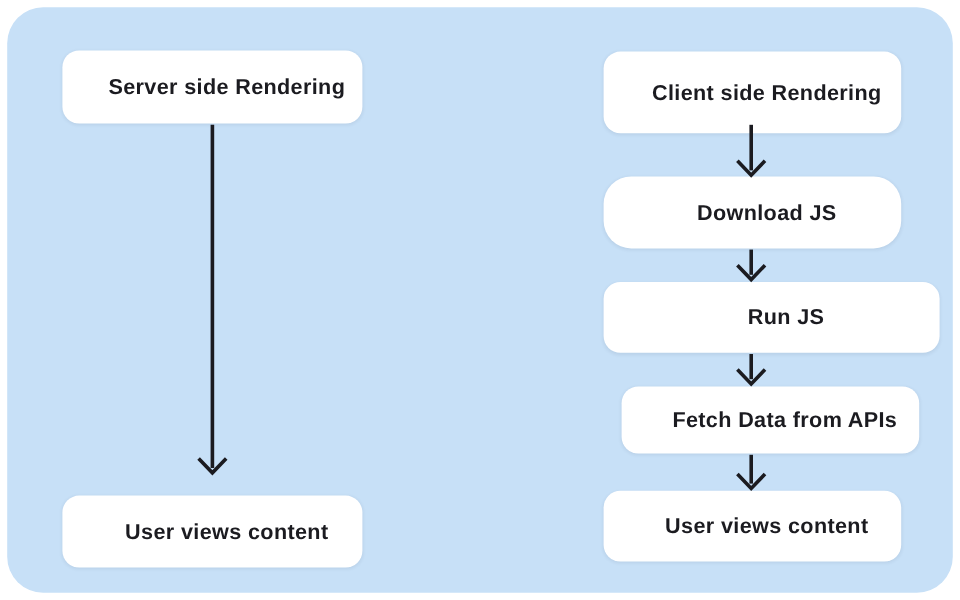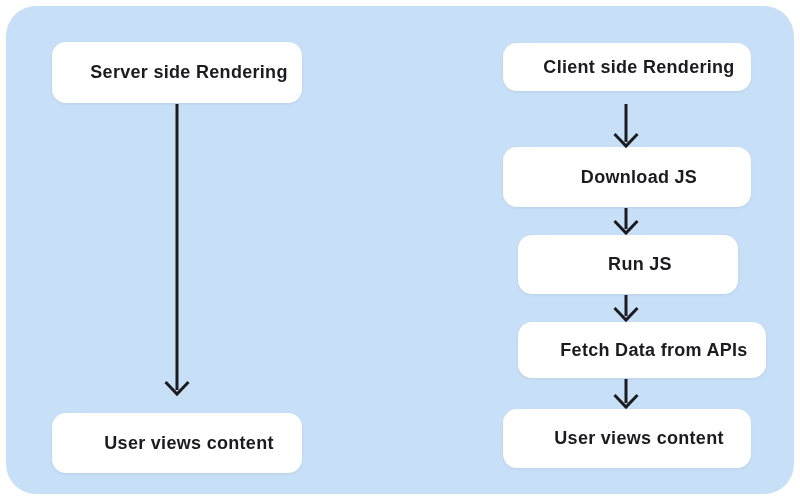--- a/index.html
+++ b/index.html
@@ -35,23 +35,23 @@
     color:var(--ink);
     white-space:nowrap;
     margin-left:24px;
   }
 
   
   .n-ssr   {left:52px; top:42px; width:250px;height:61px;}
   .n-luser {left:52px; top:413px;width:250px;height:60px;}
 
   
-  .n-csr   {left:503px;top:43px; width:248px;height:48px;}
-  .n-dljs  {left:503px;top:147px;width:248px;height:60px;}
-  .n-runjs {left:518px;top:235px;width:220px;height:59px;}
+  .n-csr   {left:503px;top:43px; width:248px;height:68px;}
+  .n-dljs  {left:503px;top:147px;width:248px;height:60px;border-radius:23px;}
+  .n-runjs {left:503px;top:235px;width:280px;height:59px;}
   .n-fetch {left:518px;top:322px;width:248px;height:56px;}
   .n-ruser {left:503px;top:409px;width:248px;height:59px;}
 
   .arrows{
     position:absolute;
     left:0;top:0;width:800px;height:500px;
     pointer-events:none;
   }
   .arrow{
     stroke:var(--ink);

